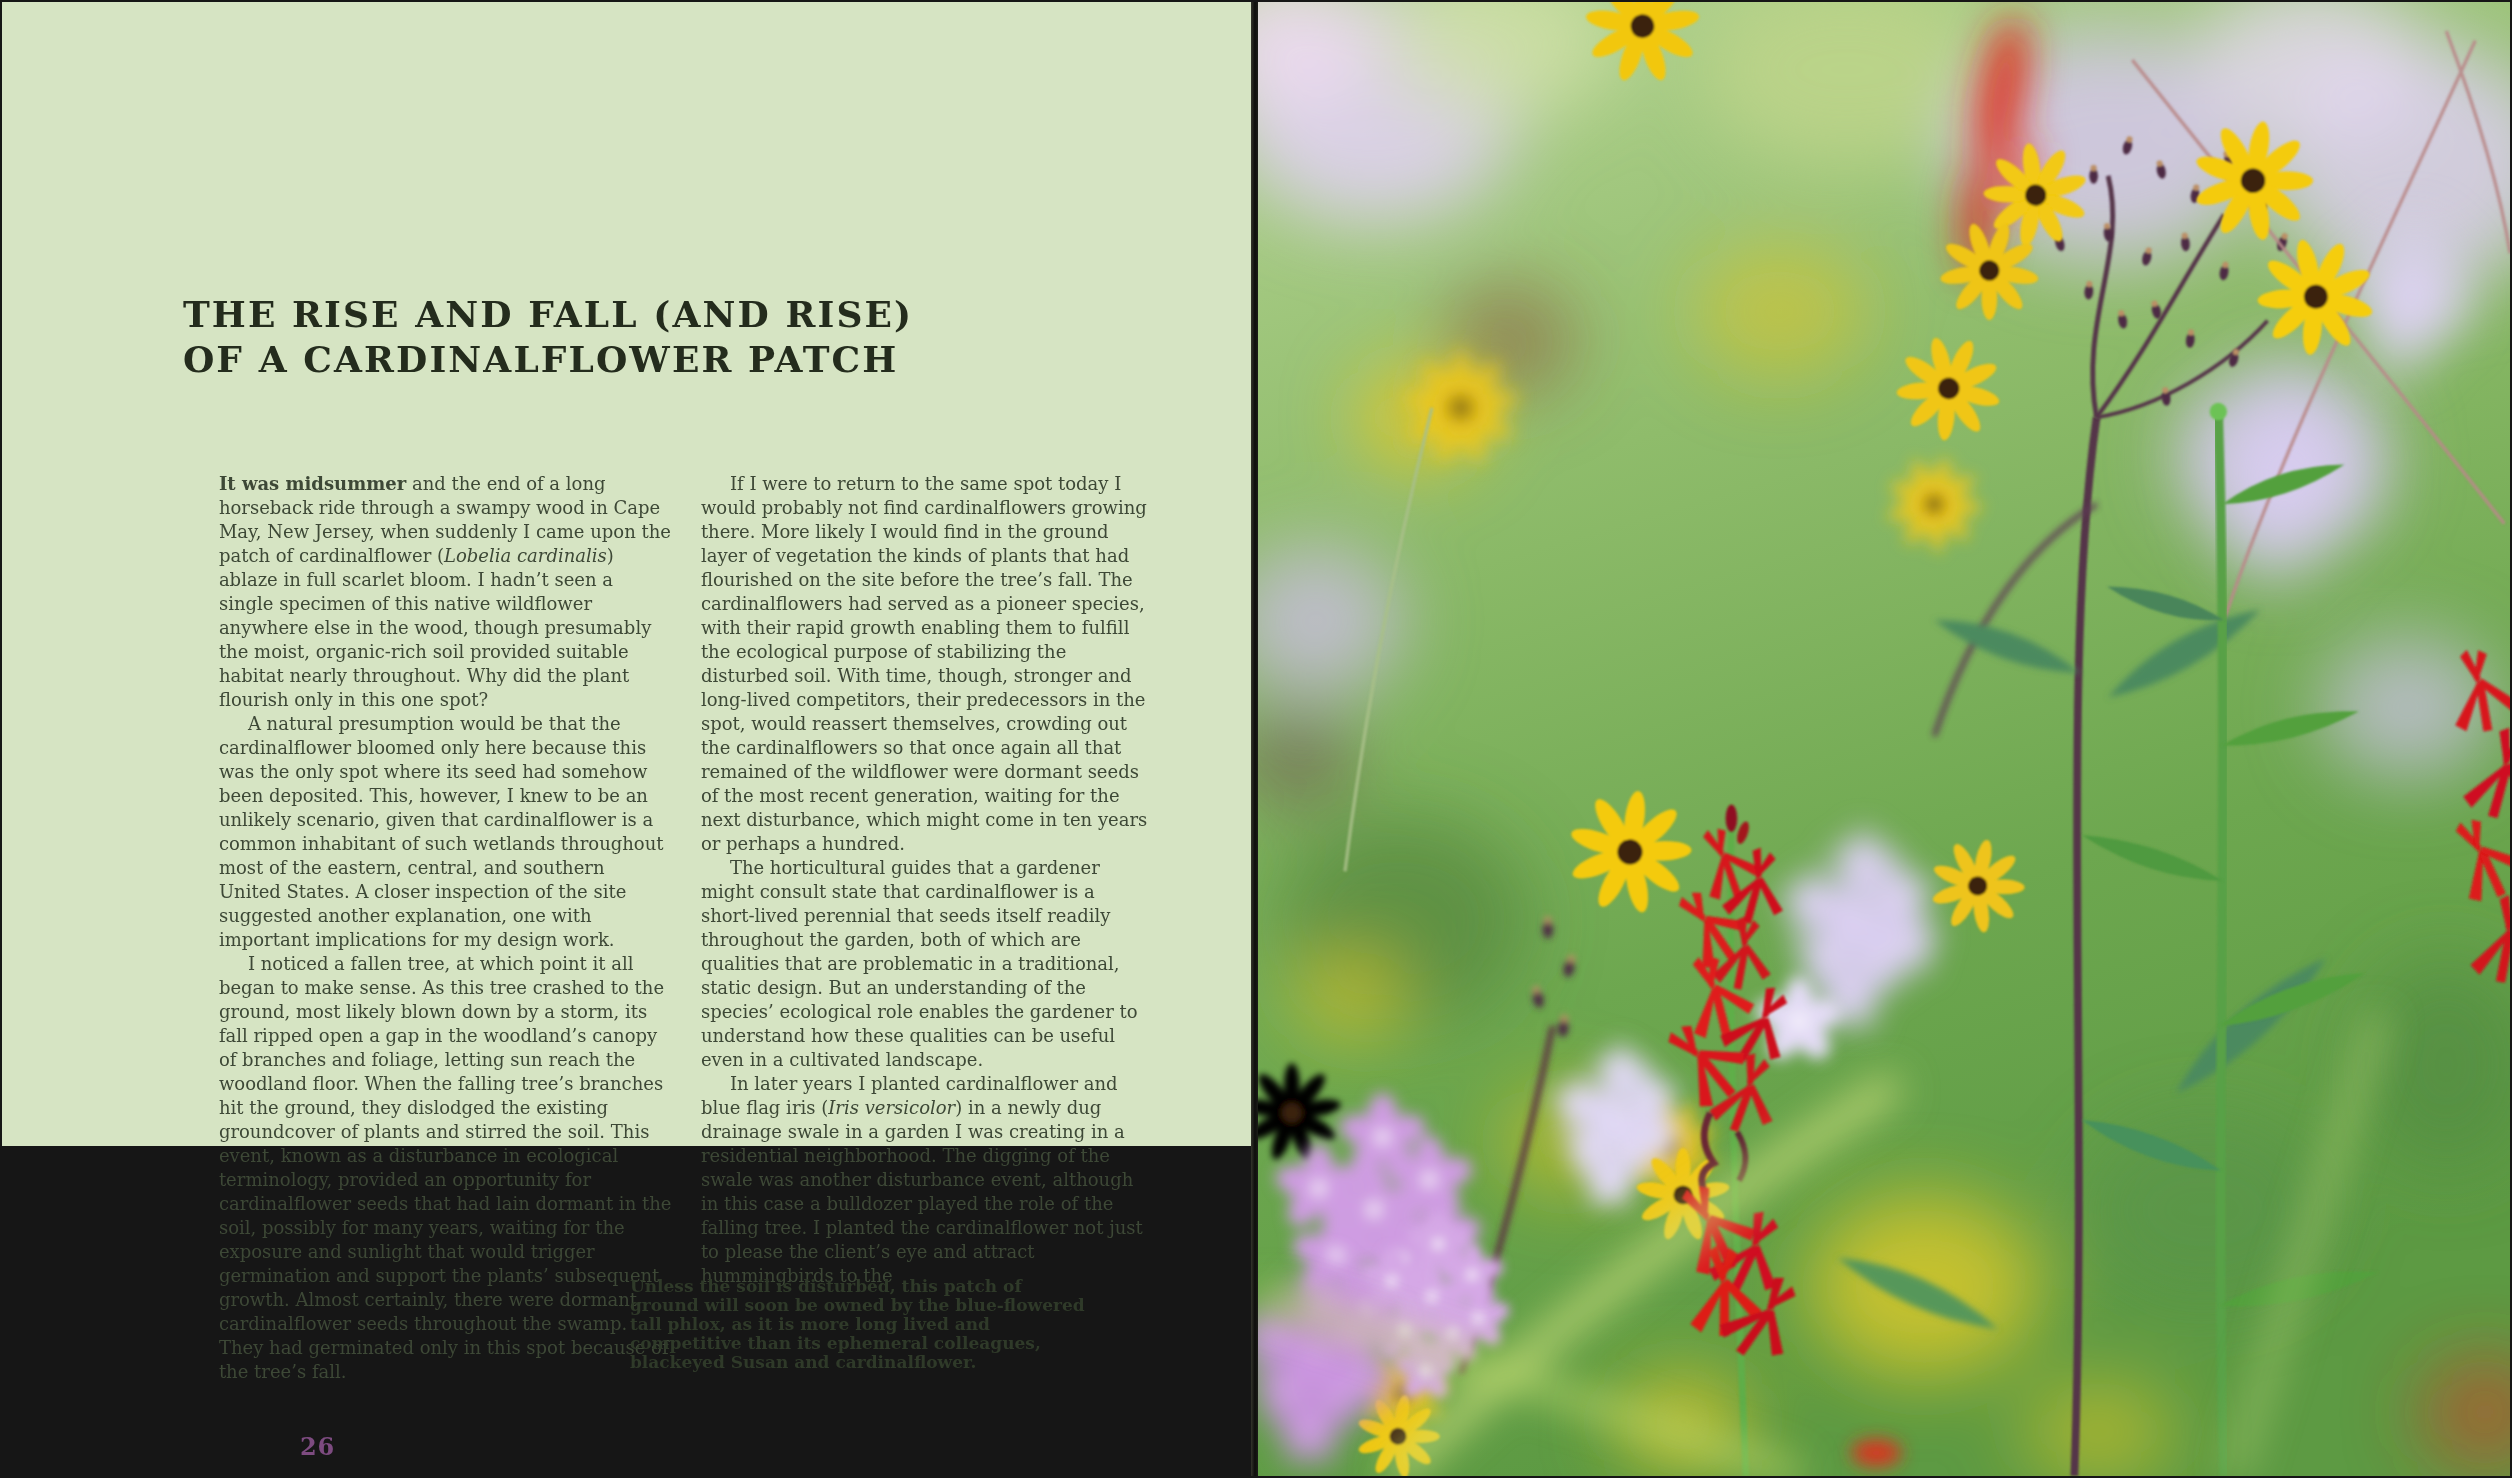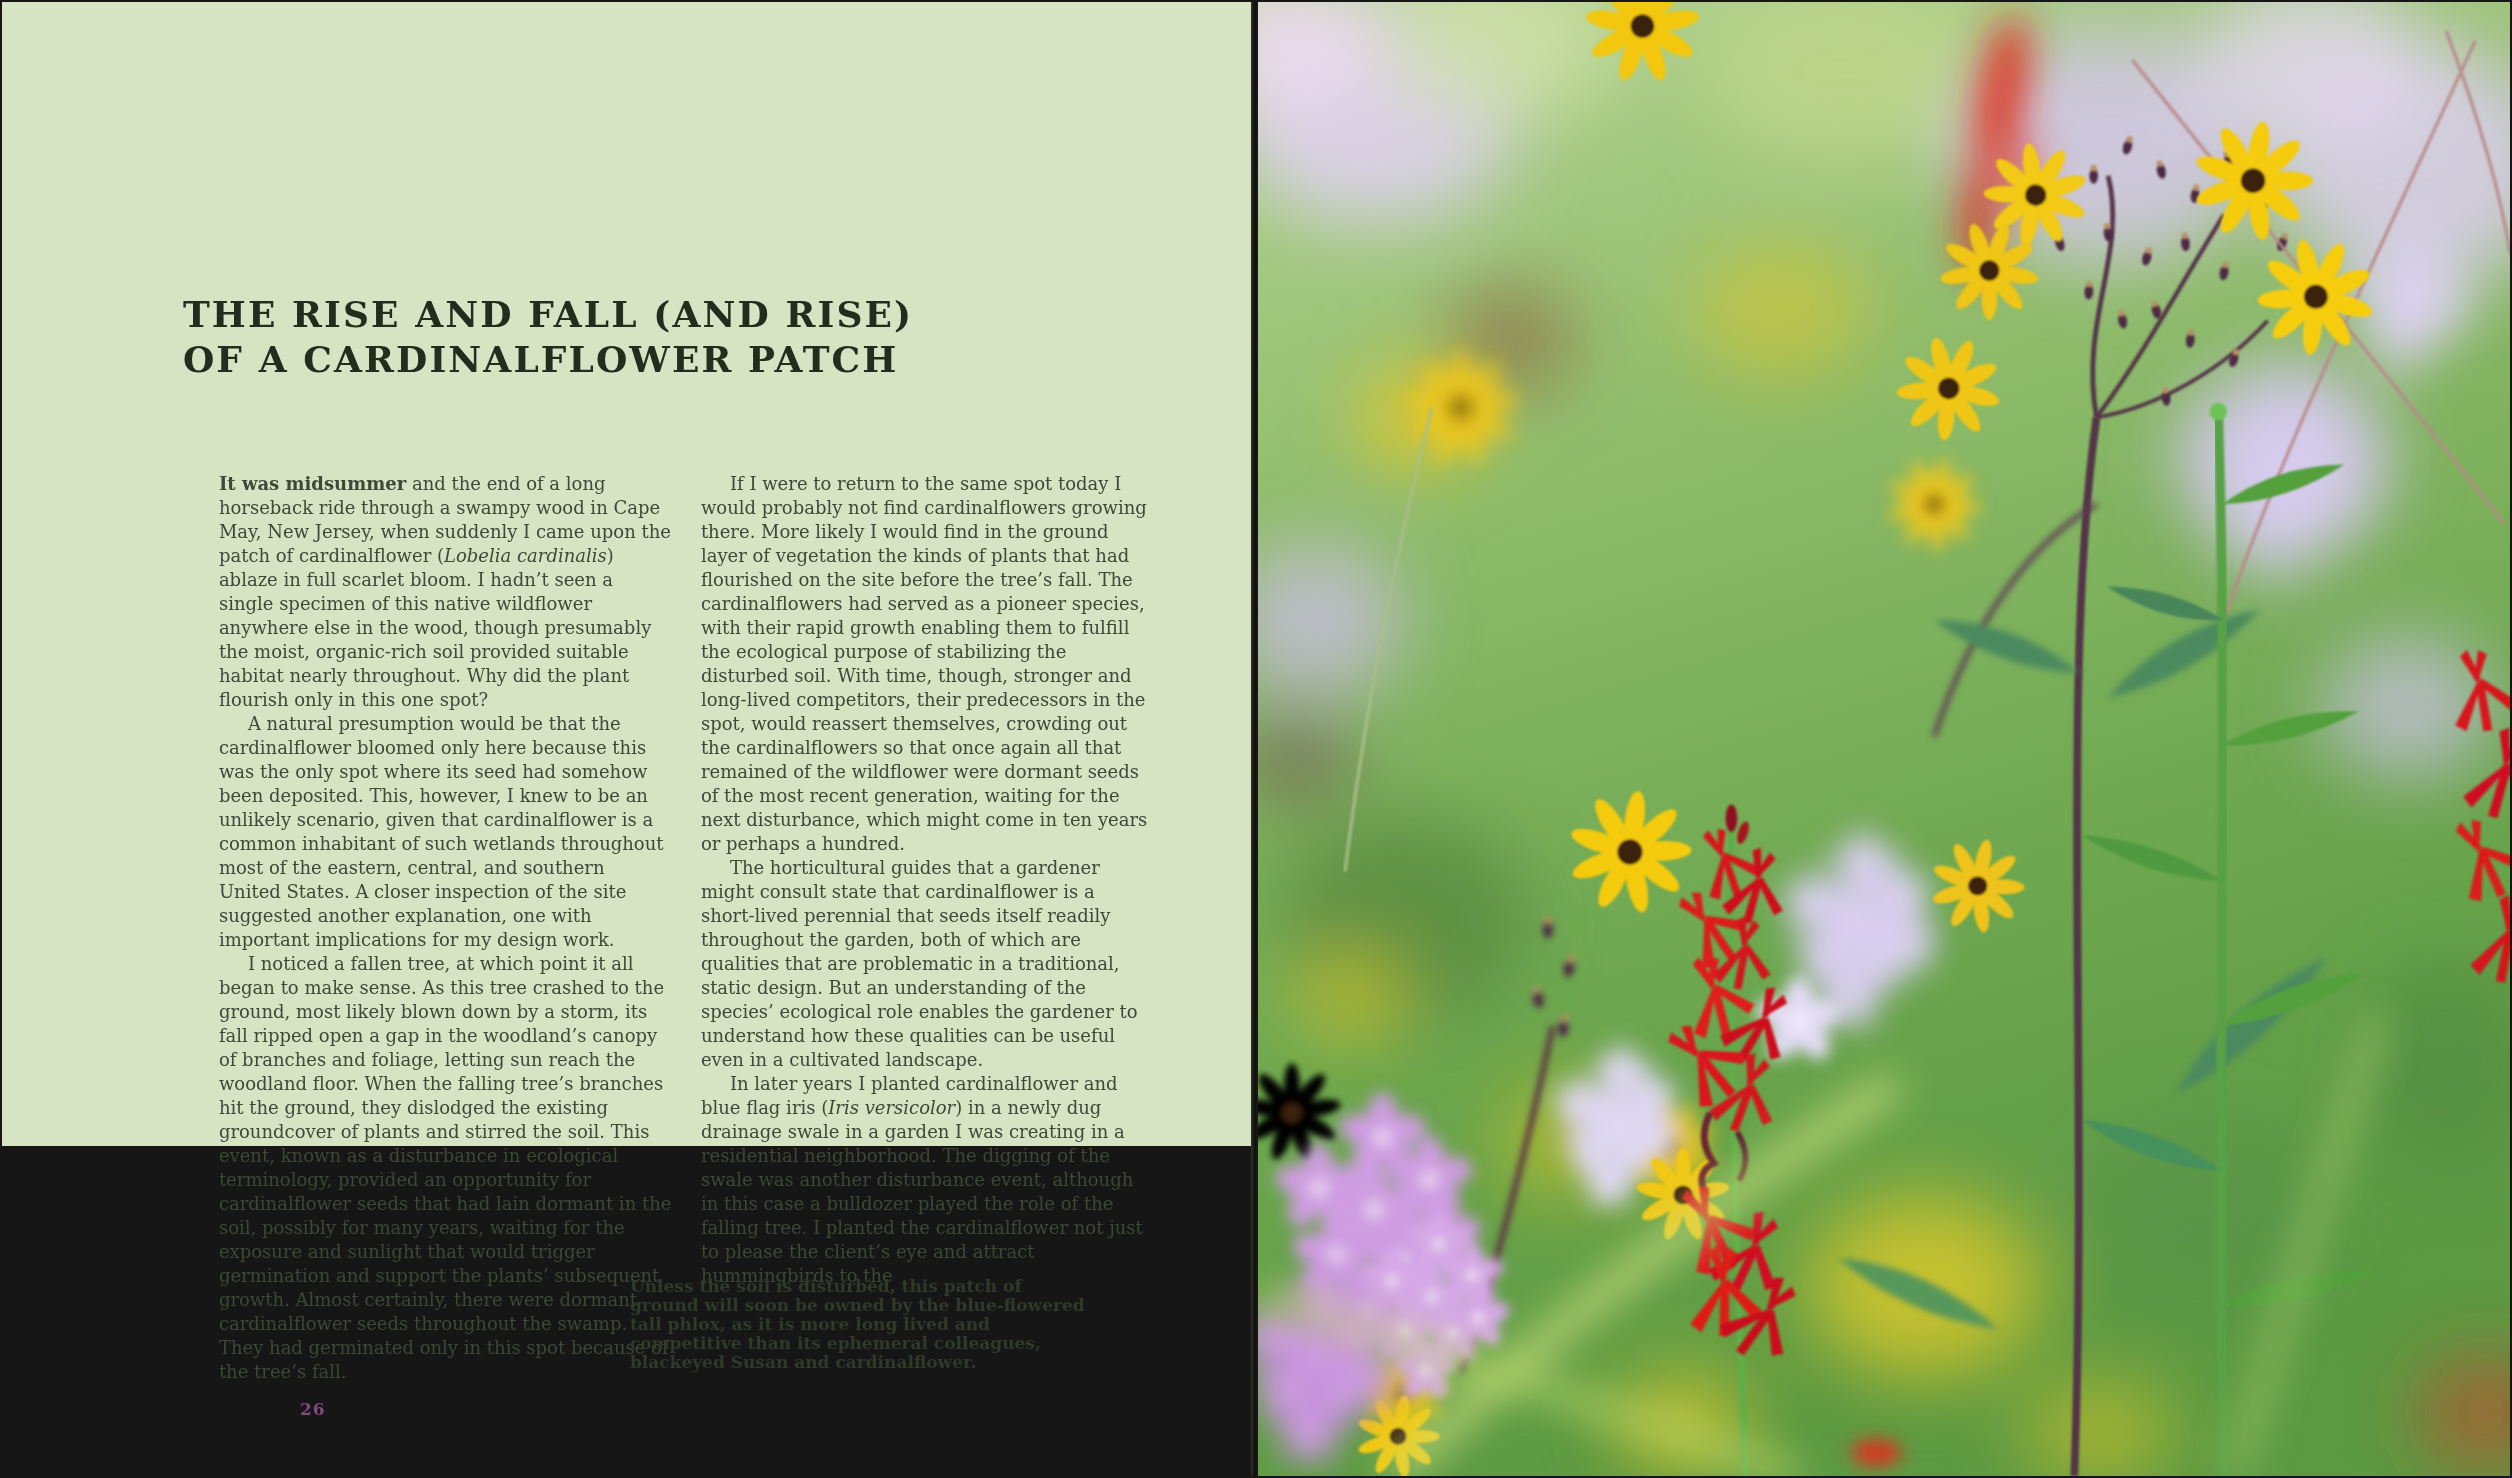--- a/index.html
+++ b/index.html
@@ -41,22 +41,22 @@
   .col p.indent{text-indent:29px;}
   .seg-b{font-weight:bold;}
   .seg-i{font-style:italic;}
 
   .caption{
     position:absolute;left:628px;top:1275px;width:458px;margin:0;
     font-size:17px;line-height:19px;font-weight:bold;
     color:var(--caption-ink,#2f3a29);
   }
   .pagenum{
-    position:absolute;left:298px;top:1397px;
-    font-size:17px;font-weight:bold;letter-spacing:1px;
+    position:absolute;left:298px;top:1430px;
+    font-size:24px;font-weight:bold;letter-spacing:1px;
     color:var(--page-number,#7d4b80);
   }
 </style>
 </head>
 <body>
 
 <div class="spread">
 
   <div class="page-left">
     <h1 class="chapter-title">THE RISE AND FALL (AND RISE) OF A CARDINALFLOWER PATCH</h1>

